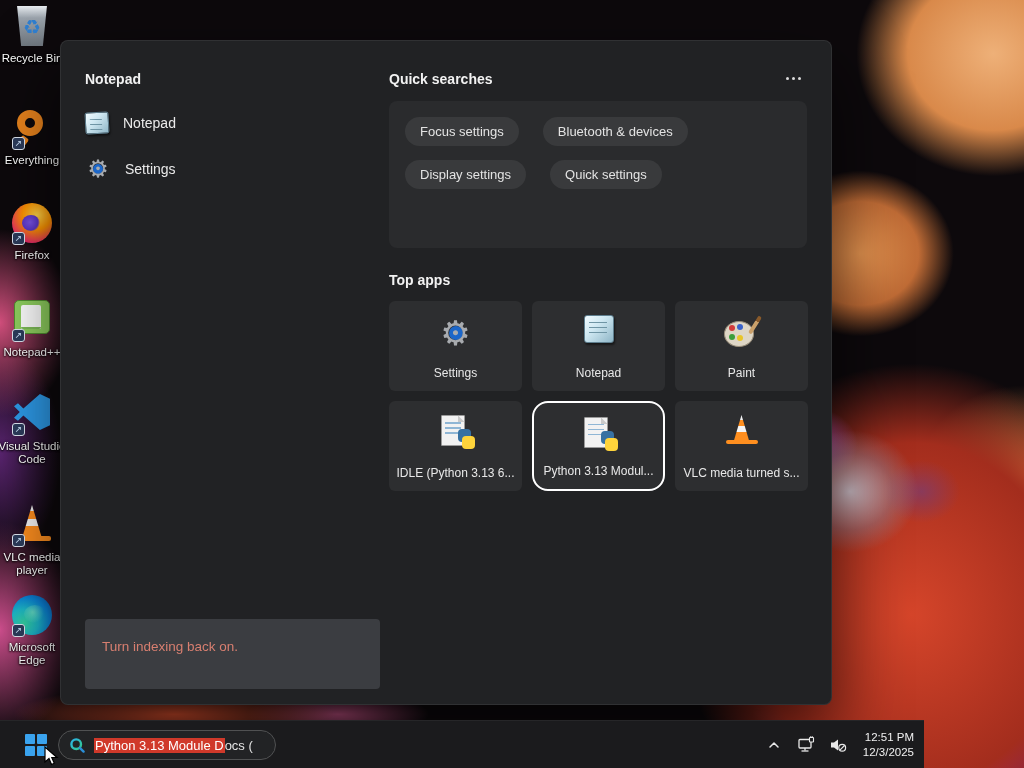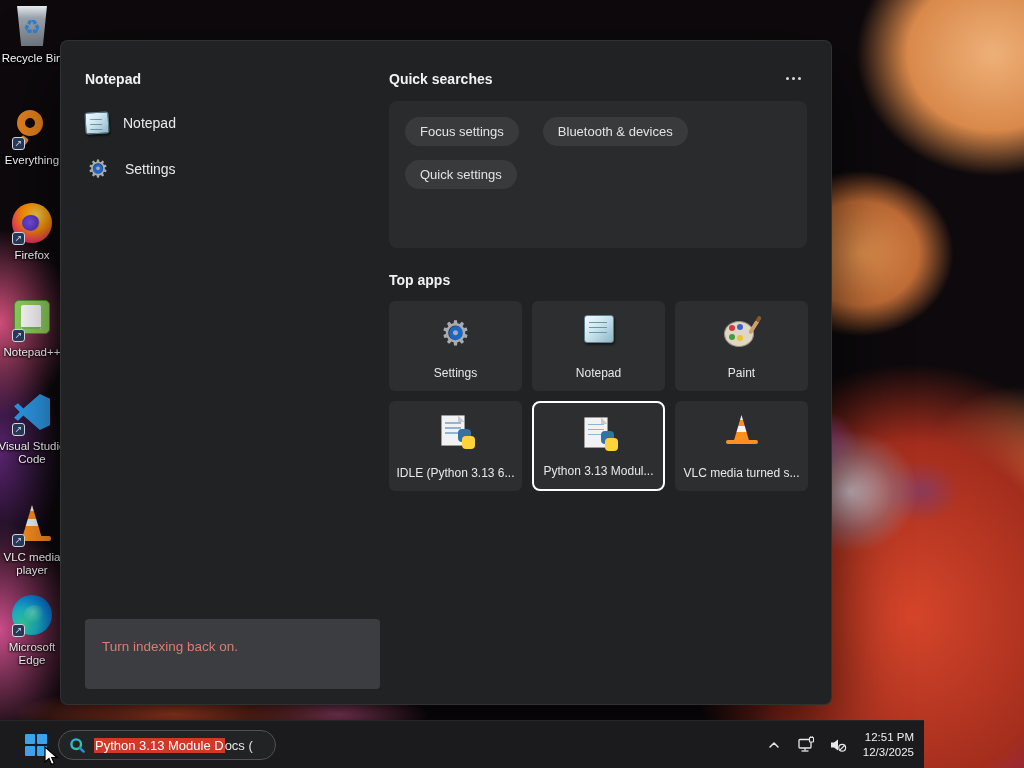--- a/index.html
+++ b/index.html
@@ -86,21 +86,21 @@
   .quick-card { position:absolute; left:328px; top:60px; width:418px; height:147px;
     background:#2a2b2d; border-radius:8px; padding:16px; display:flex; flex-wrap:wrap;
     column-gap:24px; row-gap:14px; align-content:flex-start; }
   .pill { background:#393a3c; border-radius:16px; padding:7px 15px;
     font-size:13px; color:#e3e3e3; white-space:nowrap; height:29px; }
 
   .tiles { position:absolute; left:328px; top:260px; width:420px;
     display:grid; grid-template-columns:133px 133px 133px; grid-auto-rows:90px; gap:10px; }
   .tile { background:#2d2e30; border-radius:6px; position:relative;
     display:flex; flex-direction:column; align-items:center; justify-content:flex-end; }
-  .tile.selected { border:2px solid #fff; border-radius:8px; }
+  .tile.selected { border:2px solid #fff; border-radius:16px; }
   .tile .ticon { position:absolute; top:14px; left:50%; transform:translateX(-50%); }
   .tile .tlbl { font-size:12px; color:#e8e8e8; margin-bottom:11px; max-width:120px;
     white-space:nowrap; overflow:hidden; text-overflow:ellipsis; }
 
   
   .gear { position:relative; width:36px; height:36px; }
   .gear .dot { position:absolute; left:50%; top:50%; width:14px; height:14px; margin:-7px 0 0 -7px;
     border-radius:50%; background:#1b66c9; }
   .gear .g { position:absolute; inset:0; color:#a8abaf; font-size:34px; line-height:36px;
     text-align:center; font-family:"DejaVu Sans",sans-serif; }
@@ -248,20 +248,21 @@
     <div class="sec-title t-quick">Quick searches</div>
     <div class="more-dots">
         <i></i>
         <i></i>
         <i></i>
       </div>
 
     <div class="quick-card">
       <div class="pill">Focus settings</div>
       <div class="pill">Bluetooth &amp; devices</div>
+      <div class="pill">Display settings</div>
       <div class="pill">Quick settings</div>
     </div>
 
     <div class="sec-title t-top">Top apps</div>
 
     <div class="tiles">
       <div class="tile">
         <div class="ticon gear">
             <span class="dot"></span>
             <span class="g">⚙</span>

